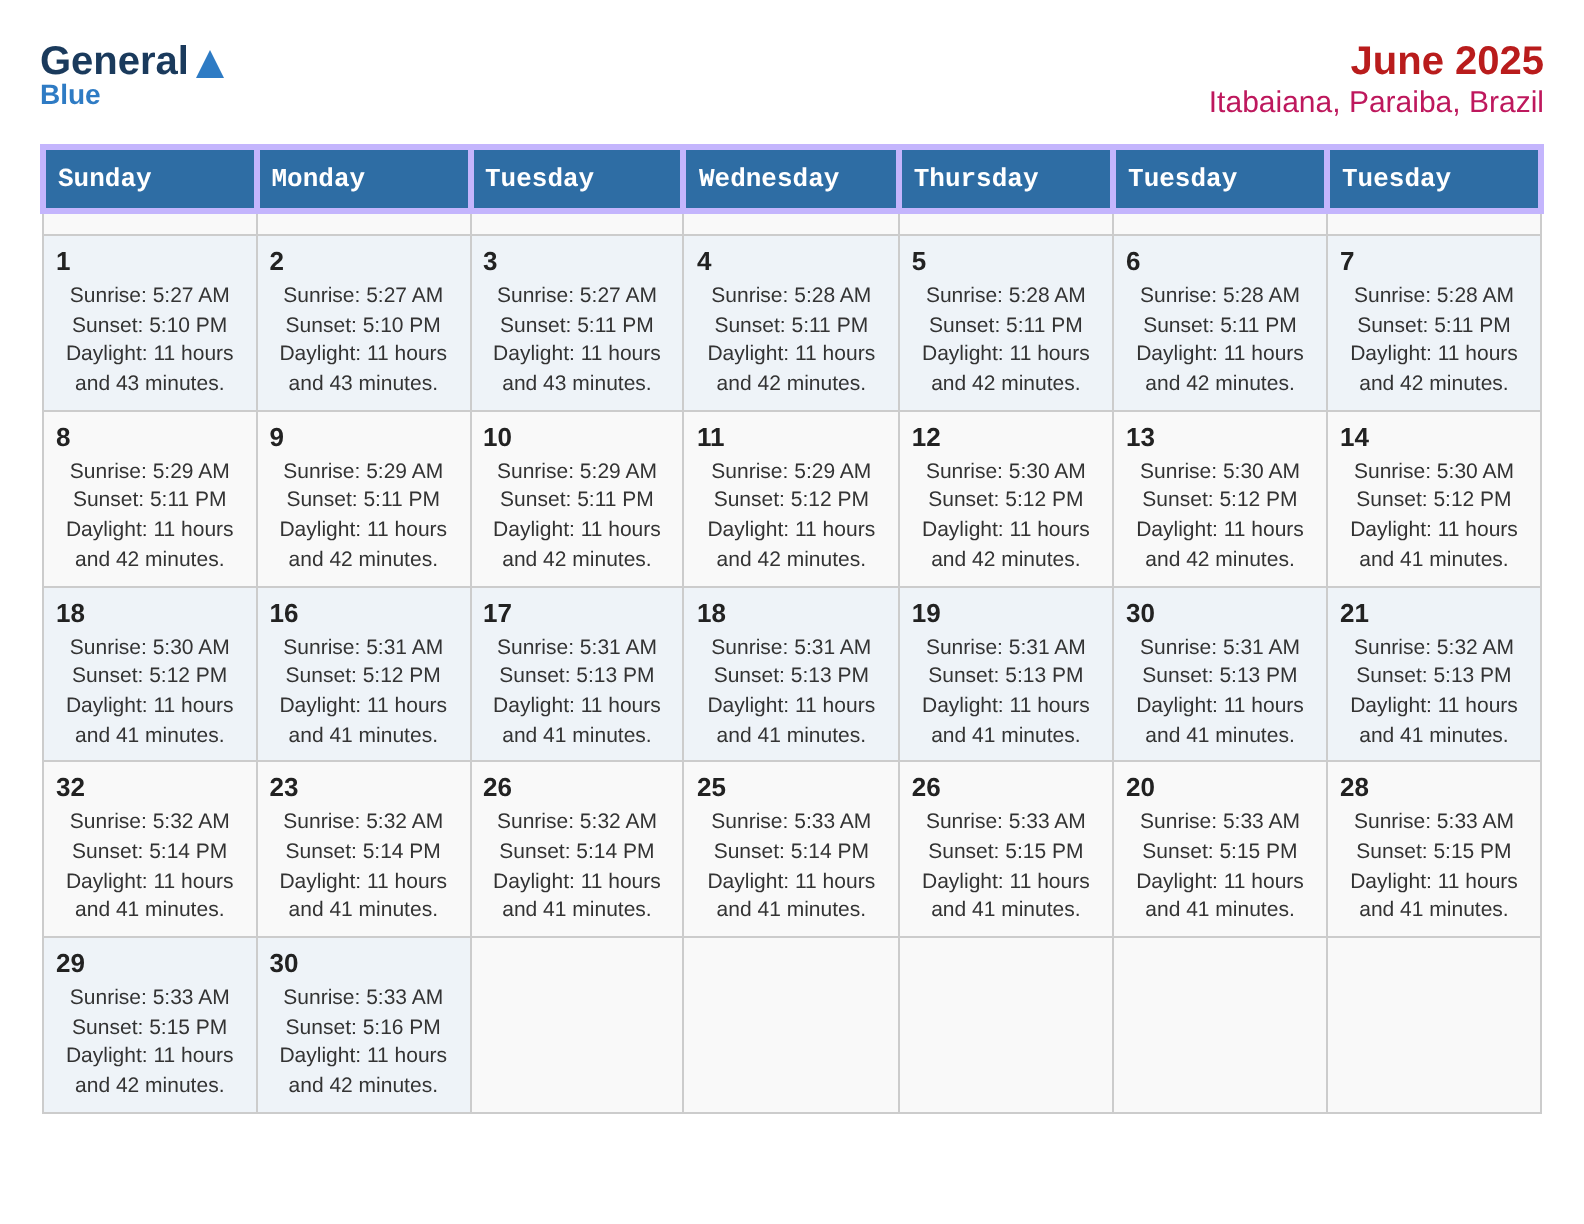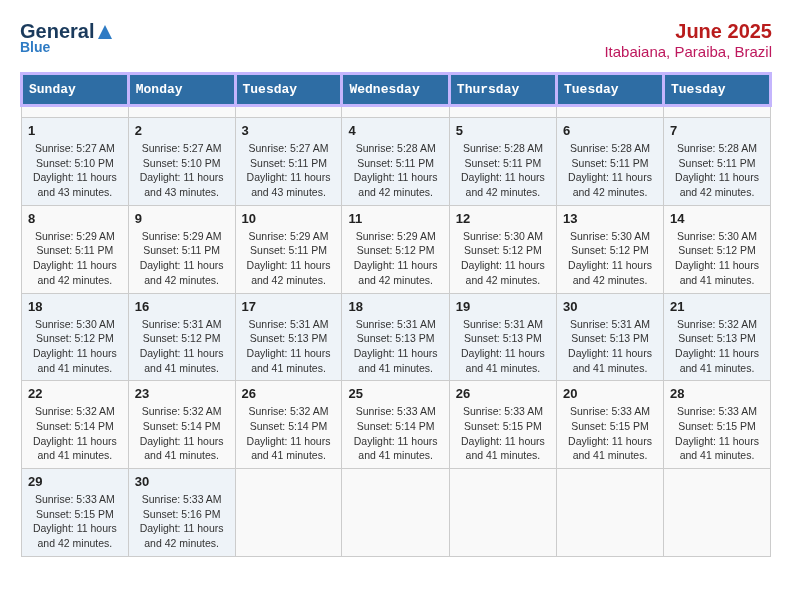--- a/index.html
+++ b/index.html
@@ -267,21 +267,21 @@
         <td>
           <span class="day-num">21</span>
           <div class="day-info" style="white-space: pre-line;">Sunrise: 5:32 AM
 Sunset: 5:13 PM
 Daylight: 11 hours
 and 41 minutes.</div>
         </td>
       </tr>
       <tr>
         <td>
-          <span class="day-num">22</span>
+          <span class="day-num">32</span>
           <div class="day-info" style="white-space: pre-line;">Sunrise: 5:32 AM
 Sunset: 5:14 PM
 Daylight: 11 hours
 and 41 minutes.</div>
         </td>
         <td>
           <span class="day-num">23</span>
           <div class="day-info" style="white-space: pre-line;">Sunrise: 5:32 AM
 Sunset: 5:14 PM
 Daylight: 11 hours

